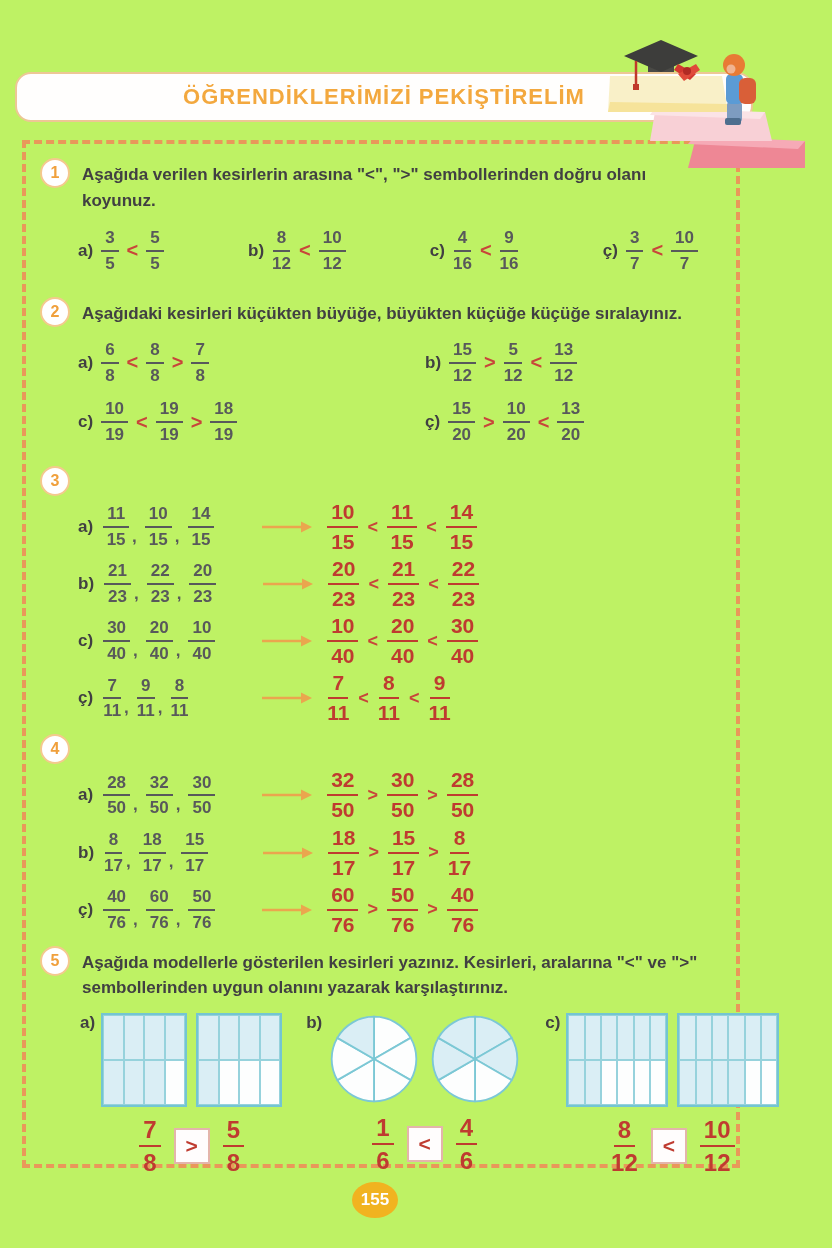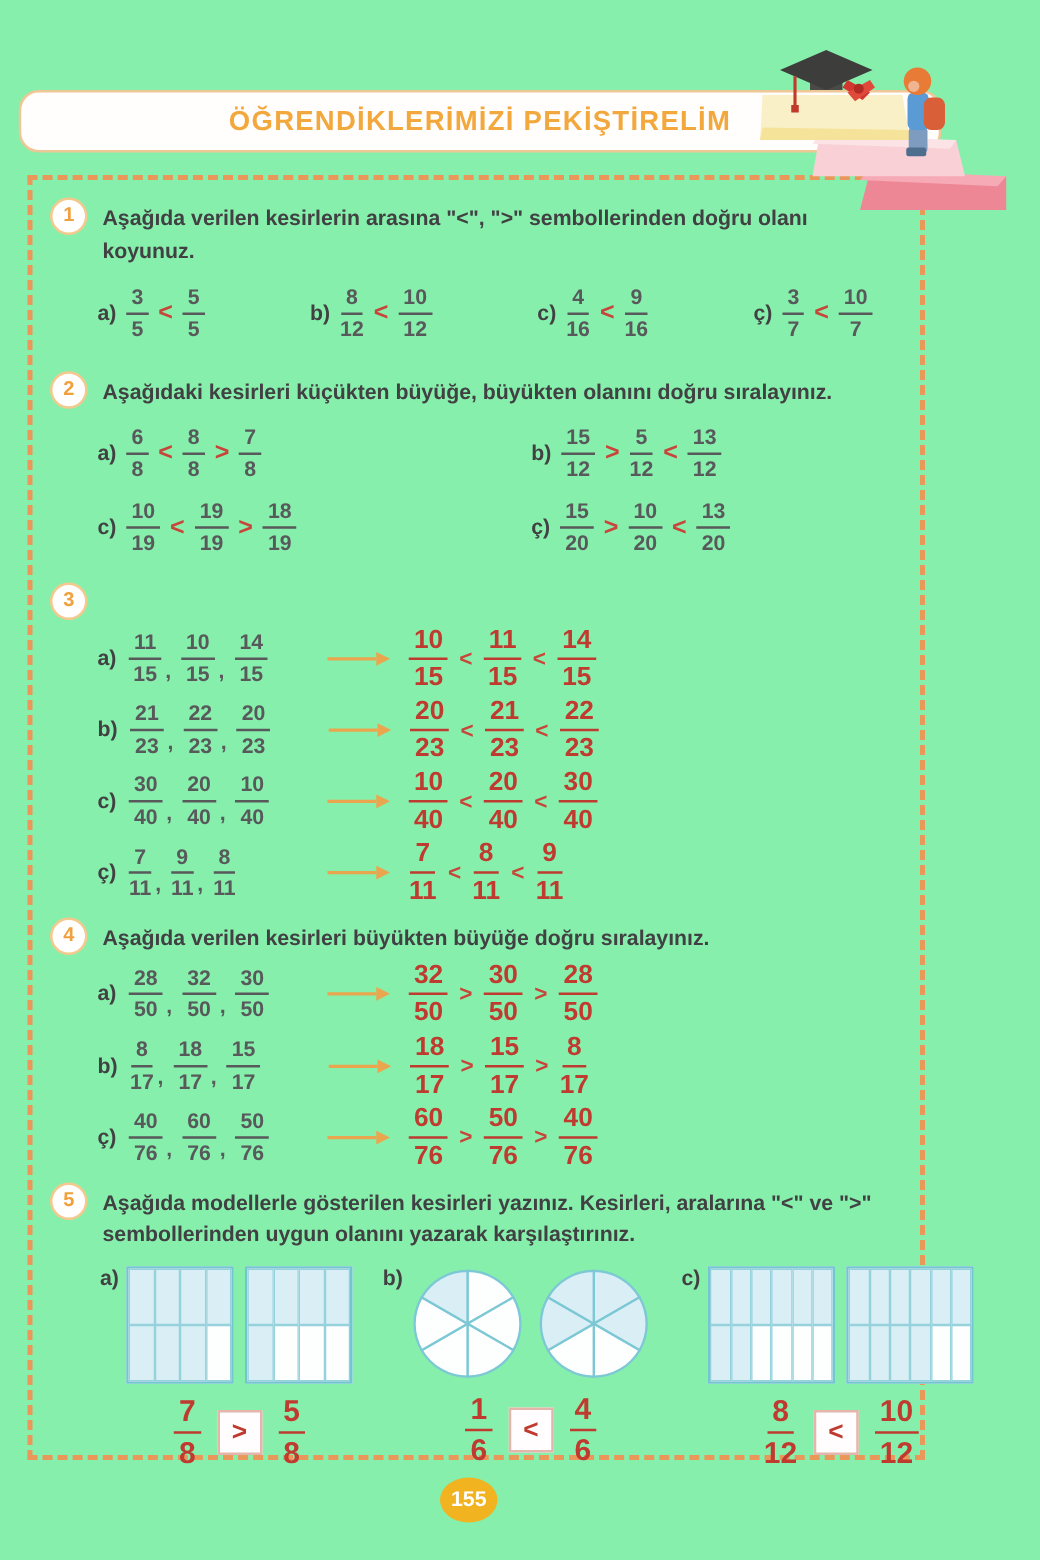--- a/index.html
+++ b/index.html
@@ -1,19 +1,19 @@
 <!DOCTYPE html>
 <html><head>
 <meta charset="utf-8">
 <style>
   * { margin:0; padding:0; box-sizing:border-box; }
   html,body { background:#ffffff; }
   .page {
     position:relative; width:832px; height:1248px; margin:0 auto;
-    background:#86efac; font-family:"Liberation Sans", sans-serif; overflow:hidden;
+    background:#bef264; font-family:"Liberation Sans", sans-serif; overflow:hidden;
   }
 
   
   .title-bar {
     position:absolute; left:15px; top:72px; width:738px; height:50px;
     border:2px solid #edc795; border-radius:16px; background:#fffefd;
     display:flex; align-items:center; justify-content:center;
   }
   .title-text { color:#f3a83e; font-size:22px; font-weight:bold; letter-spacing:1px; }
 
@@ -185,21 +185,21 @@
               <span class="num">10</span>
               <span class="den">7</span>
             </span>
           </div>
         </div>
     </section>
 
     <section class="exercise">
       <div class="ex-head">
         <span class="ex-num">2</span>
-        <p class="ex-instruction">Aşağıdaki kesirleri küçükten büyüğe, büyükten olanını doğru sıralayınız.</p>
+        <p class="ex-instruction">Aşağıdaki kesirleri küçükten büyüğe, büyükten küçüğe küçüğe sıralayınız.</p>
       </div>
       <div class="ex2-grid" id="ex2-items">
           <div class="ex-item">
             <span class="item-label">a)</span>
             <span class="frac gray">
               <span class="num">6</span>
               <span class="den">8</span>
             </span>
             <span class="op red">&lt;</span>
             <span class="frac gray">
@@ -434,21 +434,20 @@
                 <span class="den">11</span>
               </span>
             </span>
           </div>
         </div>
     </section>
 
     <section class="exercise">
       <div class="ex-head">
         <span class="ex-num">4</span>
-        <p class="ex-instruction">Aşağıda verilen kesirleri büyükten büyüğe doğru sıralayınız.</p>
       </div>
       <div id="ex4-items">
           <div class="sort-row">
             <span class="item-label">a)</span>
             <span class="given" style="margin-left: 10px;">
               <span class="frac gray">
                 <span class="num">28</span>
                 <span class="den">50</span>
               </span>
               <span class="comma">,</span>

